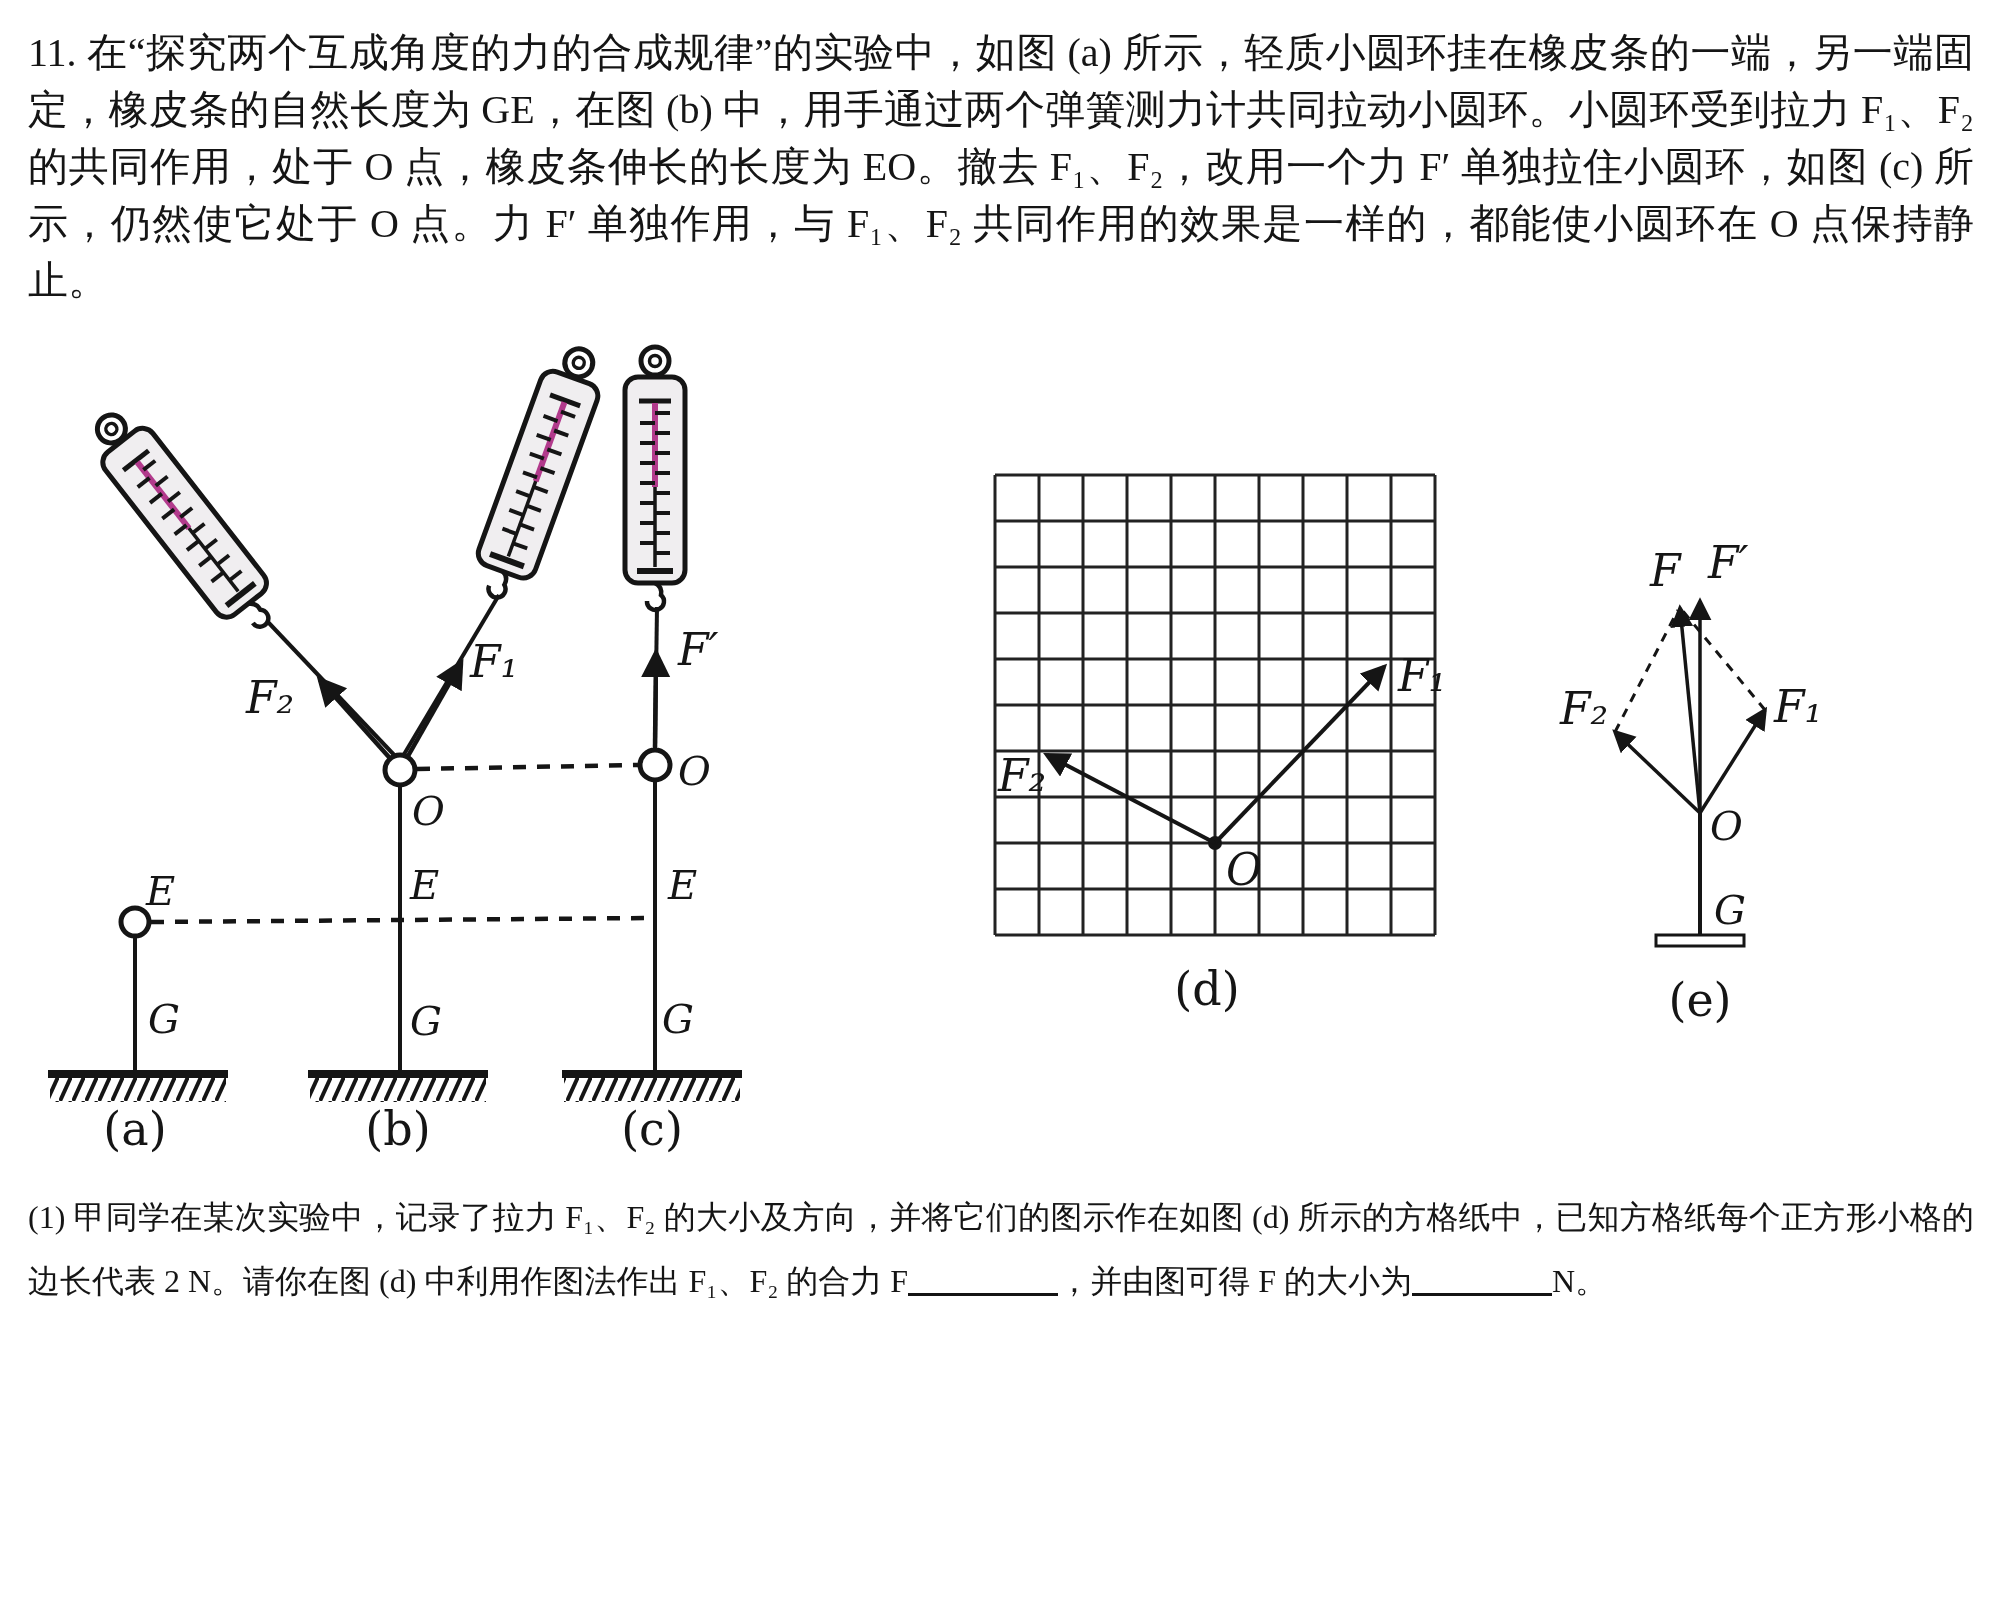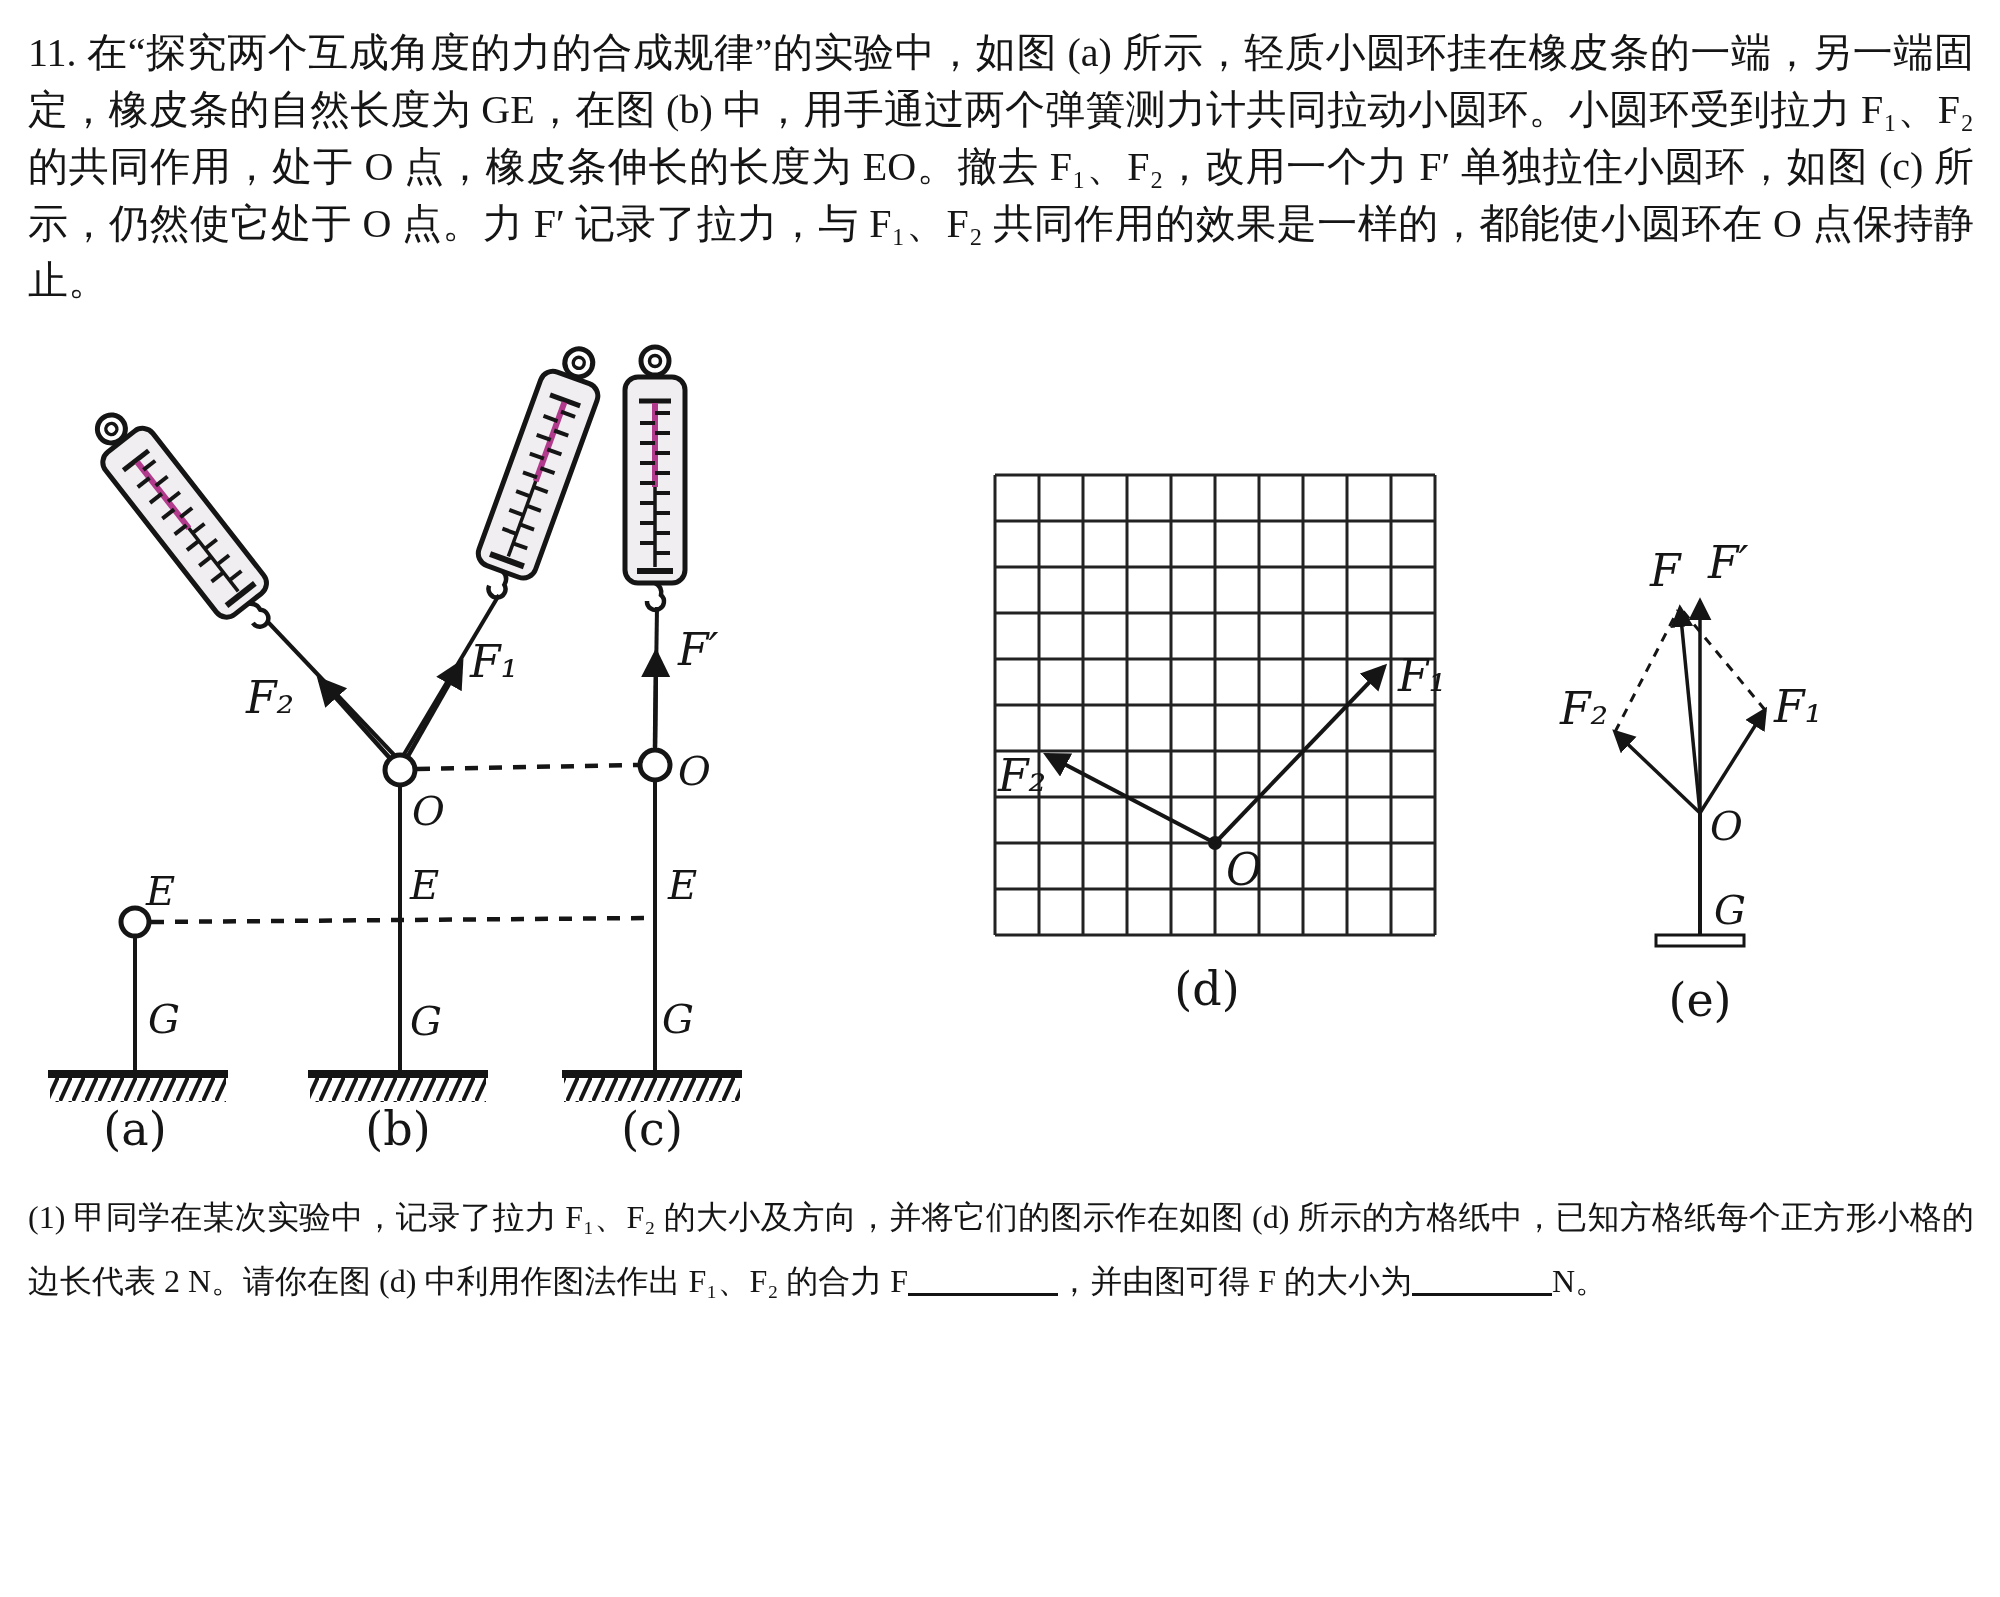--- a/index.html
+++ b/index.html
@@ -19,21 +19,21 @@
   .flabel{font-family:"DejaVu Serif","Liberation Serif",serif;font-style:italic;font-size:44px;fill:#151515;}
   .flabel-sm{font-family:"DejaVu Serif","Liberation Serif",serif;font-style:italic;font-size:40px;fill:#151515;}
   .caption{font-family:"DejaVu Serif","Liberation Serif",serif;font-size:46px;fill:#151515;}
 </style>
 </head>
 <body>
 
 <div class="page">
 
   <div class="textblock" style="top:10px;">
-    <p class="intro-p"><span>11. </span><span>在“探究两个互成角度的力的合成规律”的实验中，如图 (a) 所示，轻质小圆环挂在橡皮条的一端，另一端固定，橡皮条的自然长度为 GE，在图 (b) 中，用手通过两个弹簧测力计共同拉动小圆环。小圆环受到拉力 F₁、F₂ 的共同作用，处于 O 点，橡皮条伸长的长度为 EO。撤去 F₁、F₂，改用一个力 F′ 单独拉住小圆环，如图 (c) 所示，仍然使它处于 O 点。力 F′ 记录了拉力，与 F₁、F₂ 共同作用的效果是一样的，都能使小圆环在 O 点保持静止。</span></p>
+    <p class="intro-p"><span>11. </span><span>在“探究两个互成角度的力的合成规律”的实验中，如图 (a) 所示，轻质小圆环挂在橡皮条的一端，另一端固定，橡皮条的自然长度为 GE，在图 (b) 中，用手通过两个弹簧测力计共同拉动小圆环。小圆环受到拉力 F₁、F₂ 的共同作用，处于 O 点，橡皮条伸长的长度为 EO。撤去 F₁、F₂，改用一个力 F′ 单独拉住小圆环，如图 (c) 所示，仍然使它处于 O 点。力 F′ 单独作用，与 F₁、F₂ 共同作用的效果是一样的，都能使小圆环在 O 点保持静止。</span></p>
   </div>
 
   <svg class="svg-abc" width="780" height="890" viewBox="0 0 780 890">
     <defs>
       <marker id="arrA" markerWidth="7" markerHeight="7" refX="5.4" refY="3.25" orient="auto">
         <path d="M0 0 L6.5 3.25 L0 6.5 z" fill="#151515"></path>
       </marker>
       <pattern id="hatch1" width="13" height="24" patternUnits="userSpaceOnUse">
         <line x1="12" y1="0" x2="1" y2="24" stroke="#151515" stroke-width="4"></line>
       </pattern>

